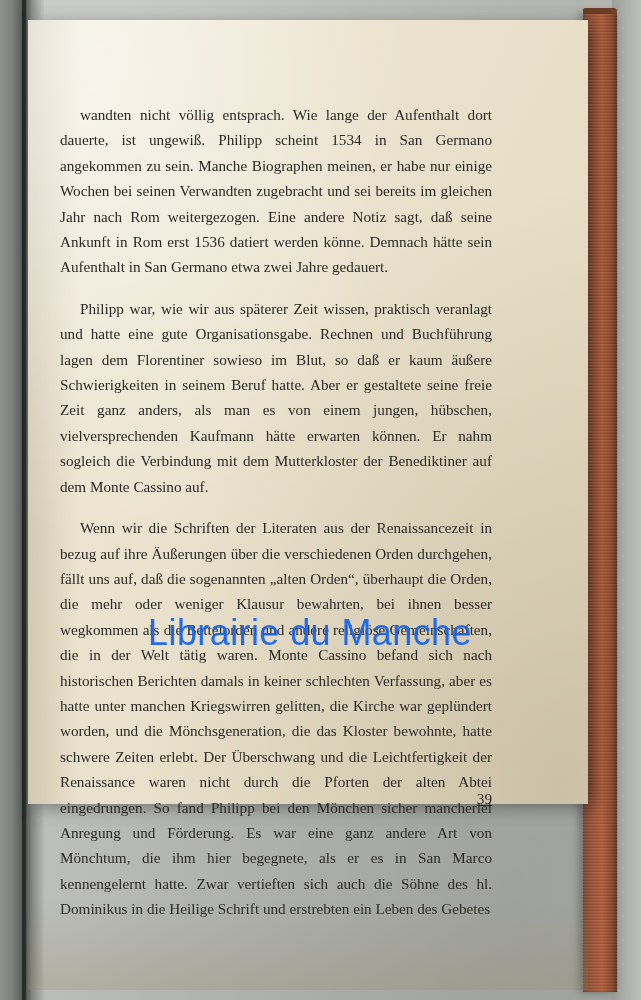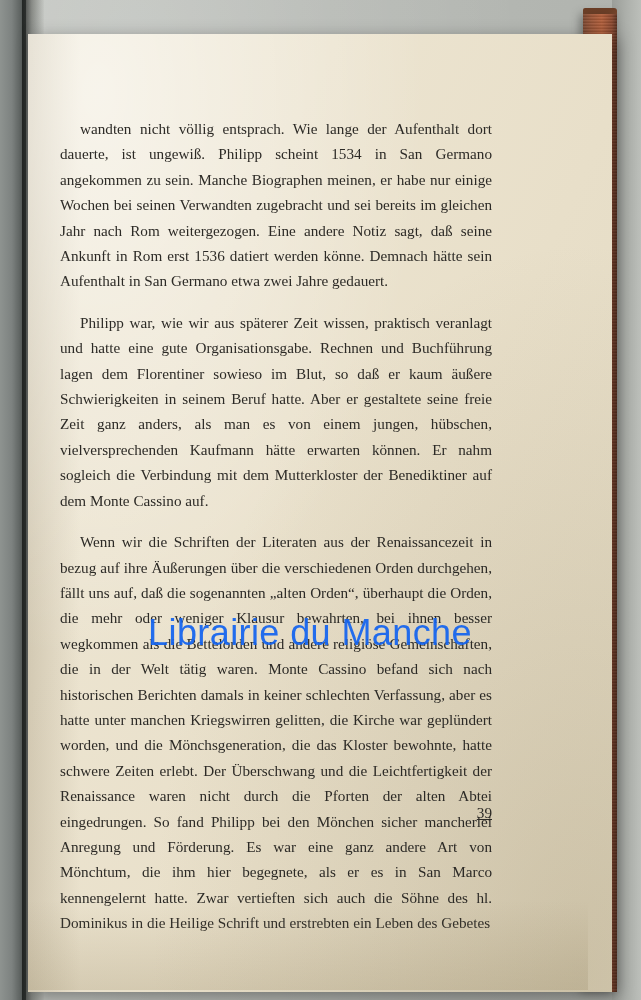--- a/index.html
+++ b/index.html
@@ -42,26 +42,25 @@
     left: 22px;
     top: 0;
     width: 22px;
     height: 1000px;
     background: linear-gradient(90deg, rgba(25,28,26,0.85) 0%, rgba(60,62,58,0.45) 45%, rgba(120,118,108,0.05) 100%);
   }
   
   #page {
     position: absolute;
     left: 28px;
-    top: 34px;
+    top: 20px;
     width: 560px;
-    height: 958px;
+    height: 784px;
     background: linear-gradient(115deg, #efe8d5 0%, #ece4d0 30%, #e8dfc9 60%, #e2d9c2 100%);
     box-shadow: 6px 4px 16px rgba(0,0,0,0.35);
-    padding-left: 24px;
   }
   #page-sheen {
     position: absolute;
     inset: 0;
     background:
       radial-gradient(ellipse at 12% 6%, rgba(255,255,255,0.55), rgba(255,255,255,0) 45%),
       radial-gradient(ellipse at 95% 98%, rgba(150,135,100,0.30), rgba(150,135,100,0) 55%),
       linear-gradient(90deg, rgba(120,105,75,0.22) 0%, rgba(120,105,75,0.0) 9%);
     pointer-events: none;
   }

